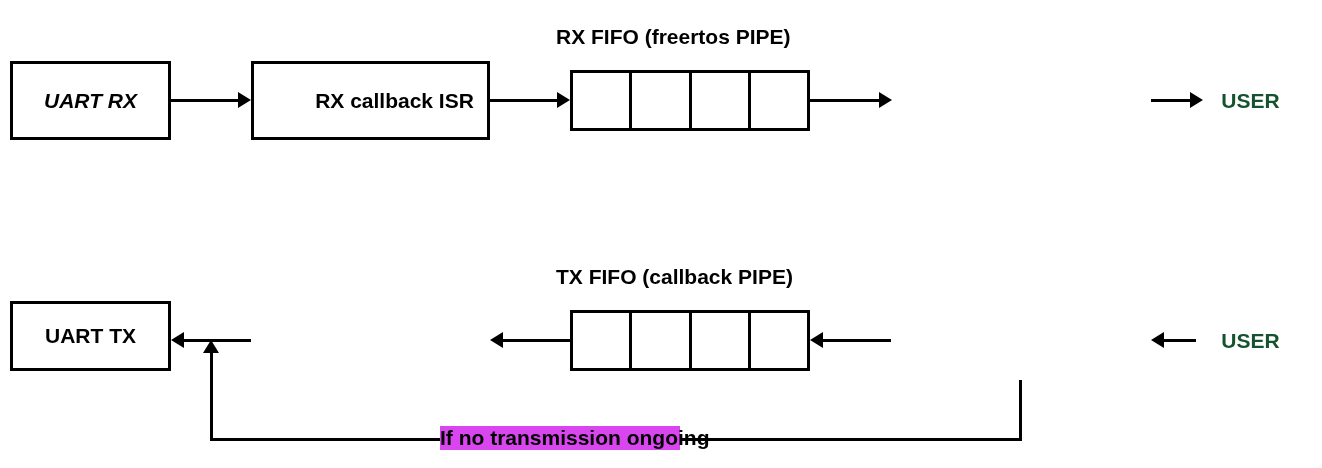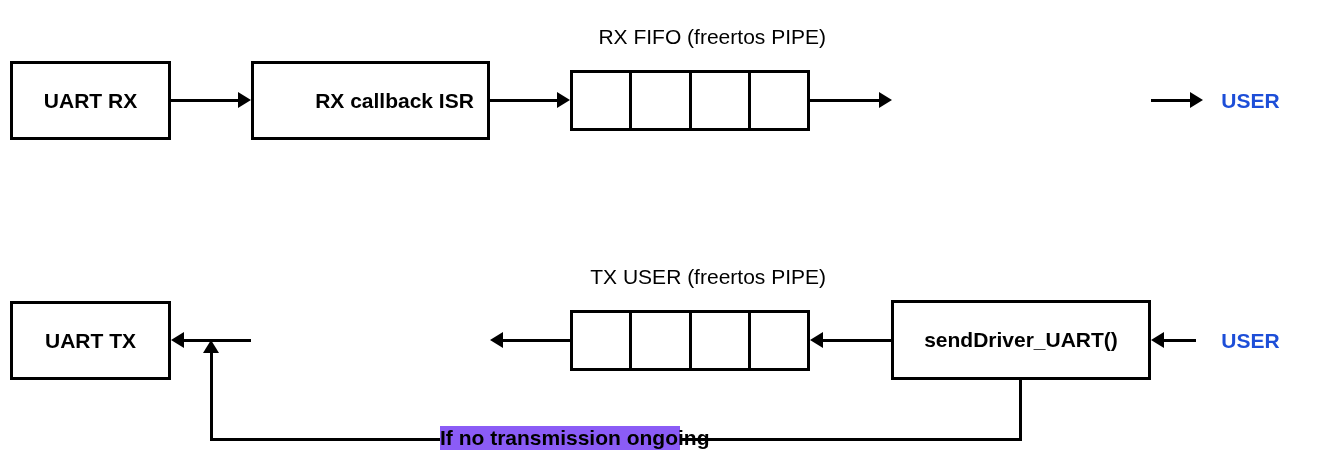--- a/index.html
+++ b/index.html
@@ -27,38 +27,38 @@
     color: #000000;
     white-space: nowrap;
   }
   .plain-label {
     position: absolute;
     display: flex;
     align-items: center;
     justify-content: center;
     font-weight: bold;
     font-size: 21px;
-    color: #1d4ed8;
+    color: #14532d;
     white-space: nowrap;
   }
   .fifo {
     position: absolute;
     box-sizing: border-box;
     border: 3px solid #000000;
     background: #ffffff;
     display: flex;
   }
   .fifo .cell { flex: 1; border-right: 3px solid #000000; }
   .fifo .cell:last-child { border-right: none; }
   .fifo-title {
     position: absolute;
-    font-weight: normal;
+    font-weight: bold;
     font-size: 21px;
     color: #000000;
-    text-align: right;
+    text-align: left;
     white-space: nowrap;
   }
   .harrow {
     position: absolute;
     height: 16px;
     display: flex;
     align-items: center;
   }
   .harrow .shaft { flex: 1; height: 3px; background: #000000; }
   .head-r {
@@ -80,34 +80,34 @@
     width: 0; height: 0;
     border-left: 8px solid transparent;
     border-right: 8px solid transparent;
     border-bottom: 13px solid #000000;
   }
   .feedback-label {
     position: absolute;
     font-weight: bold;
     font-size: 21px;
     color: #000000;
-    background: #8b5cf6;
+    background: #d946ef;
     text-align: center;
     white-space: nowrap;
     z-index: 2;
   }
 </style>
 </head>
 <body>
 
 <div class="canvas">
 
   <div class="fifo-title" style="left:556px; top:25px; width:270px;">RX FIFO (freertos PIPE)</div>
 
-  <div class="node" style="left:10px; top:61px; width:161px; height:79px;">UART RX</div>
+  <div class="node" style="left:10px; top:61px; width:161px; height:79px;font-style:italic;">UART RX</div>
 
   <div class="harrow" style="left:171px; top:92px; width:80px;">
     <div class="shaft"></div>
     <div class="head-r"></div>
   </div>
 
   <div class="node" style="left:251px; top:61px; width:239px; height:79px;padding-left:48px;">RX callback ISR</div>
 
   <div class="harrow" style="left:490px; top:92px; width:80px;">
     <div class="shaft"></div>
@@ -127,23 +127,23 @@
   </div>
 
 
   <div class="harrow" style="left:1151px; top:92px; width:52px;">
     <div class="shaft"></div>
     <div class="head-r"></div>
   </div>
 
   <div class="plain-label" style="left:1203px; top:88px; width:95px; height:25px;">USER</div>
 
-  <div class="fifo-title" style="left:556px; top:265px; width:270px;">TX USER (freertos PIPE)</div>
+  <div class="fifo-title" style="left:556px; top:265px; width:270px;">TX FIFO (callback PIPE)</div>
 
-  <div class="node" style="left:10px; top:301px; width:161px; height:79px;">UART TX</div>
+  <div class="node" style="left:10px; top:301px; width:161px; height:70px;">UART TX</div>
 
   <div class="harrow" style="left:171px; top:332px; width:80px;">
     <div class="head-l"></div>
     <div class="shaft"></div>
   </div>
 
 
   <div class="harrow" style="left:490px; top:332px; width:80px;">
     <div class="head-l"></div>
     <div class="shaft"></div>
@@ -154,21 +154,20 @@
     <div class="cell"></div>
     <div class="cell"></div>
     <div class="cell"></div>
   </div>
 
   <div class="harrow" style="left:810px; top:332px; width:81px;">
     <div class="head-l"></div>
     <div class="shaft"></div>
   </div>
 
-  <div class="node" style="left:891px; top:300px; width:260px; height:80px;">sendDriver_UART()</div>
 
   <div class="harrow" style="left:1151px; top:332px; width:45px;">
     <div class="head-l"></div>
     <div class="shaft"></div>
   </div>
 
   <div class="plain-label" style="left:1203px; top:328px; width:95px; height:25px;">USER</div>
 
   <div class="vline" style="left:1019px; top:380px; height:61px;"></div>
   <div class="hline" style="left:211px; top:438px; width:810px;"></div>

